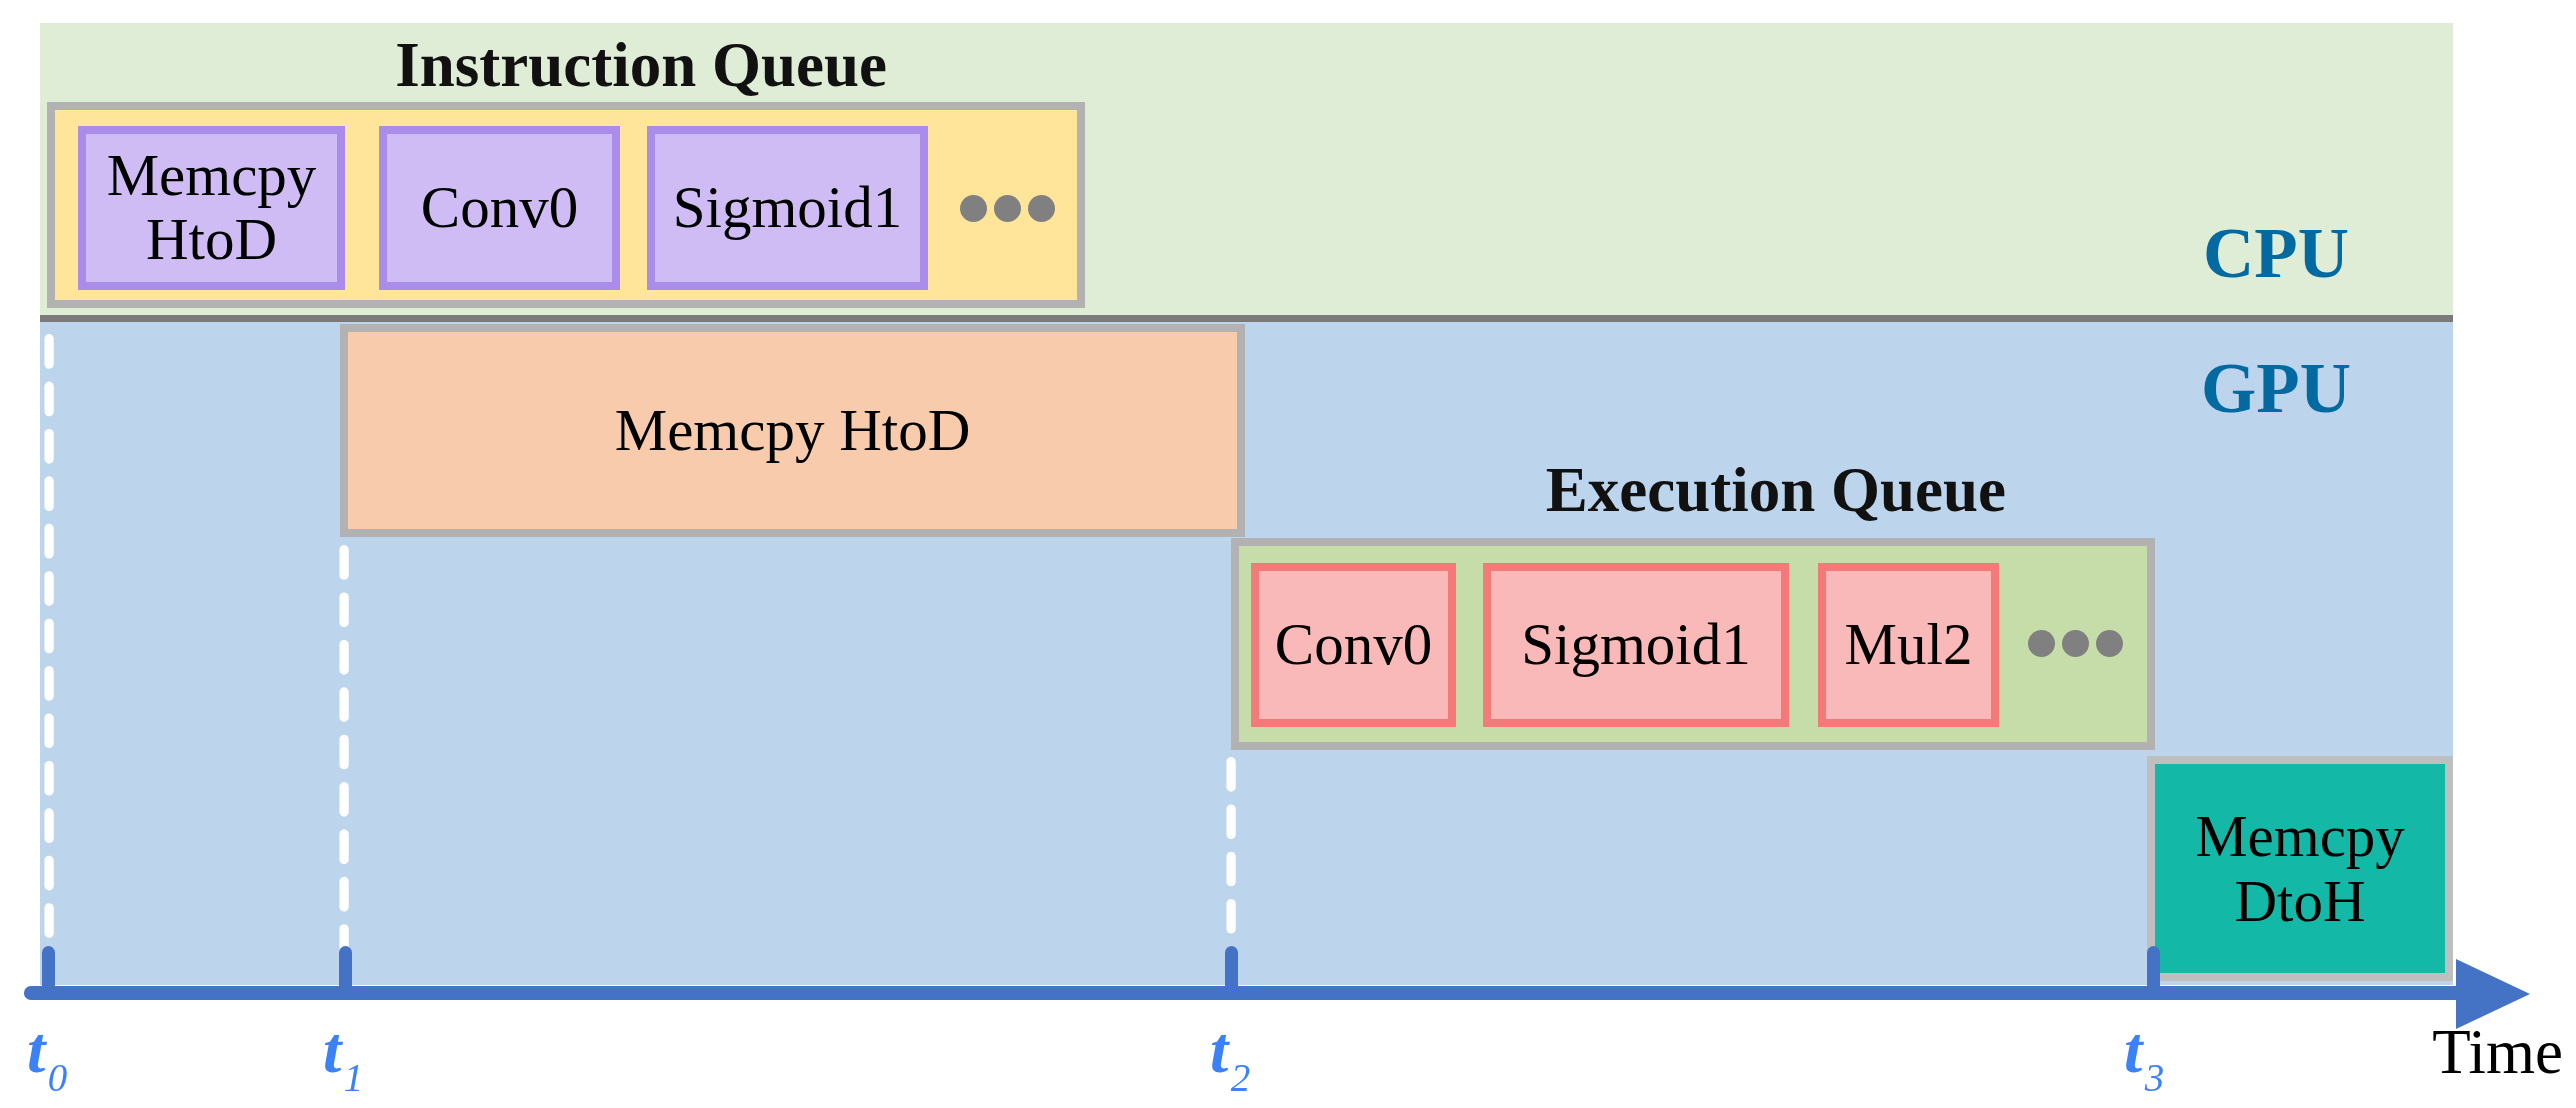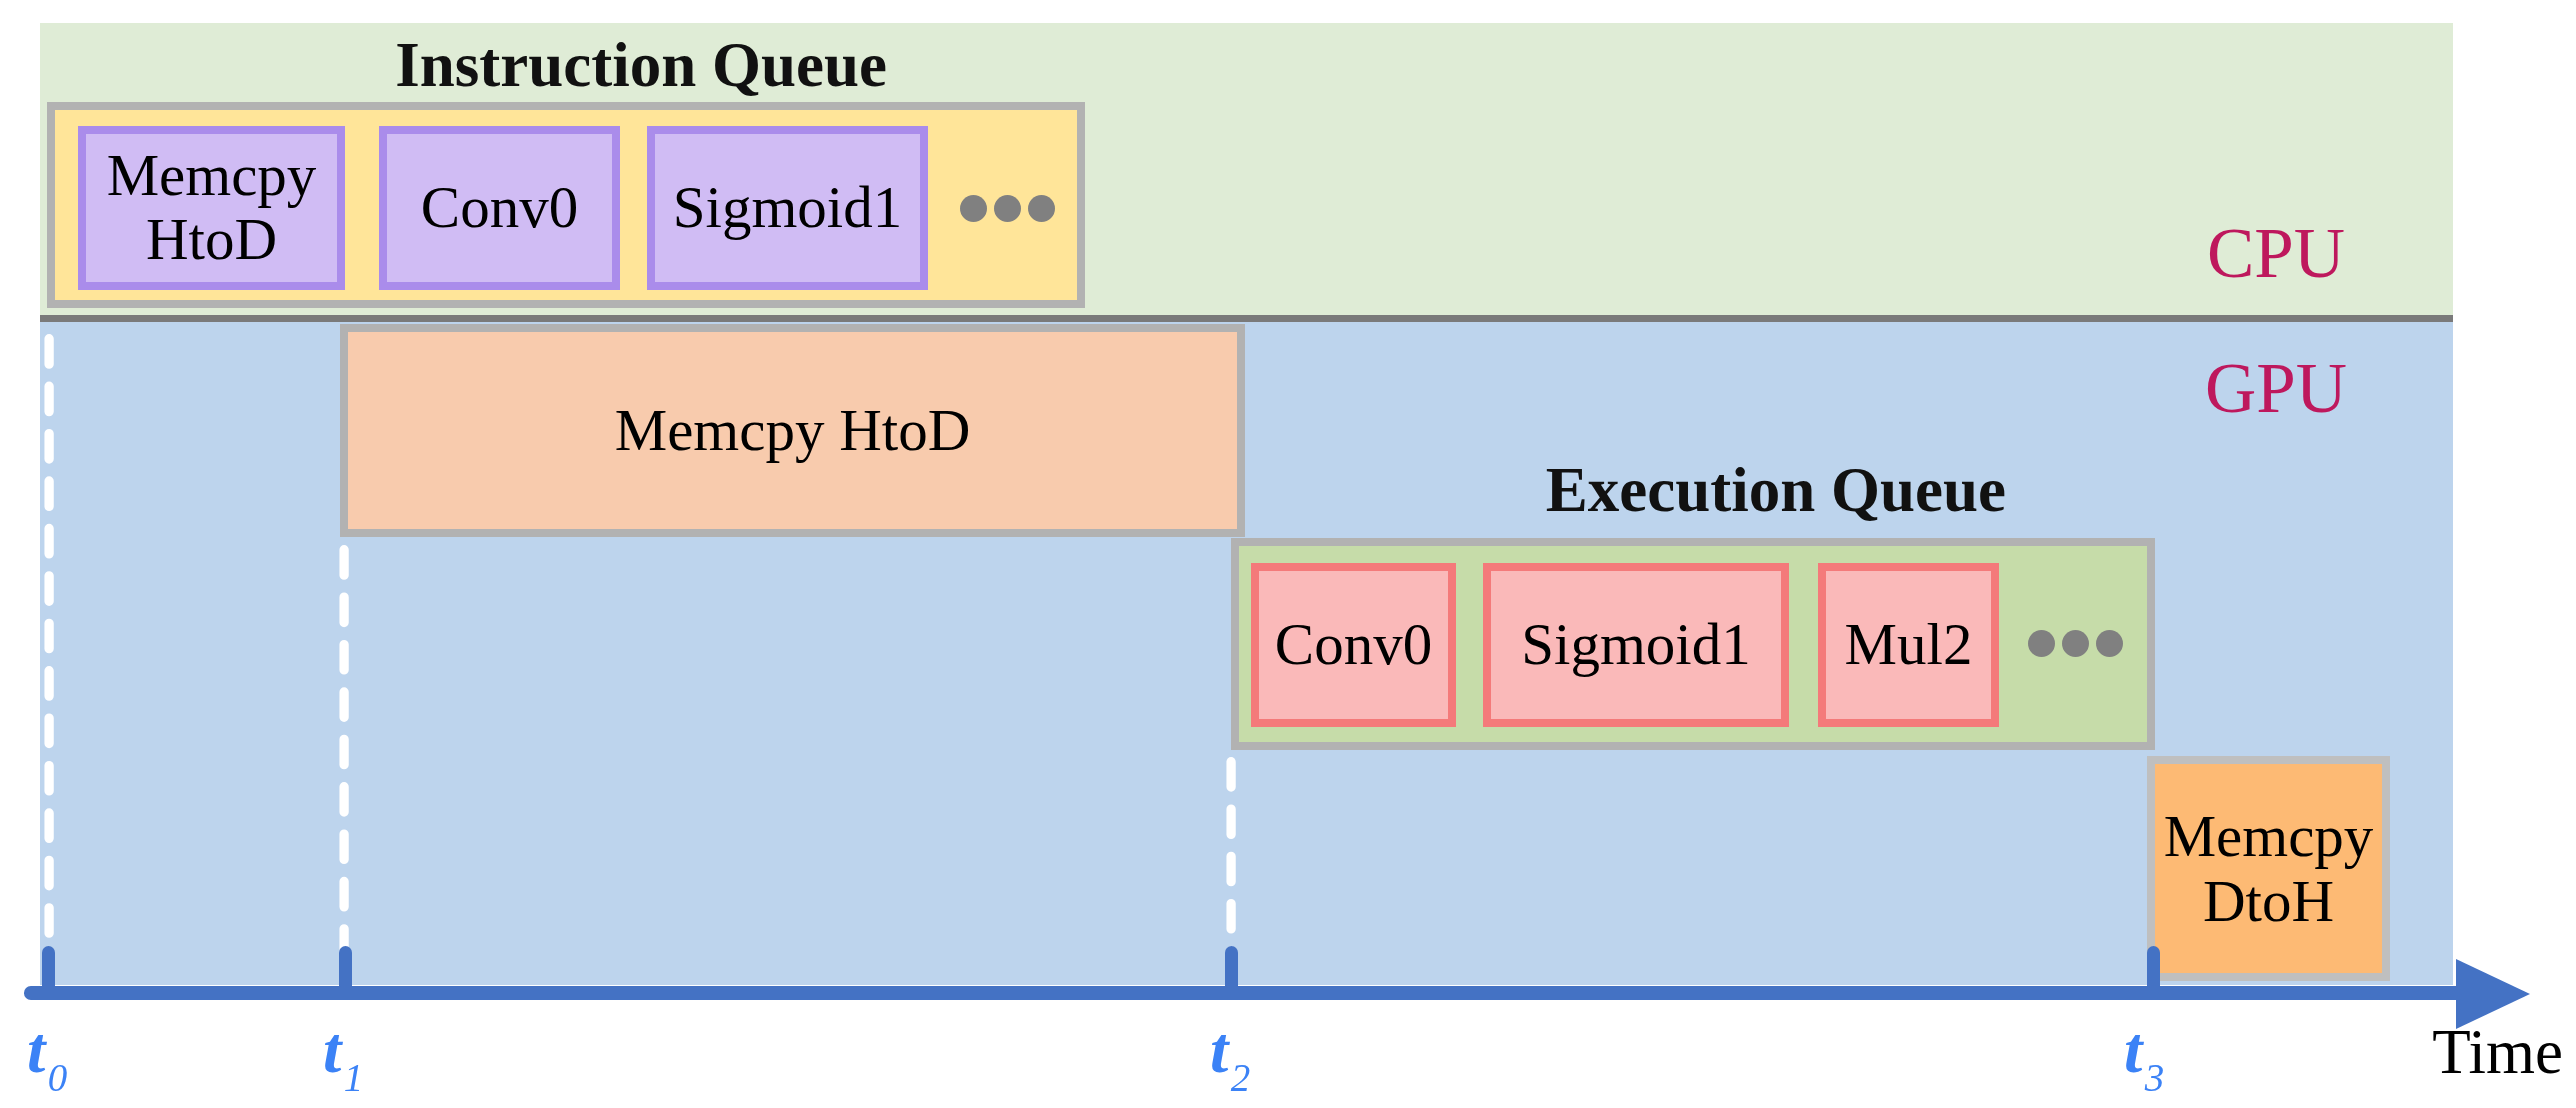--- a/index.html
+++ b/index.html
@@ -16,21 +16,21 @@
 
   
   .queue-title{
     font-size:63px;font-weight:bold;color:#111111;text-align:right;
     line-height:1.0;white-space:nowrap;
   }
   .instr-title{left:244px;top:34px;width:643px;}
   .exec-title{left:1380px;top:459px;width:626px;}
 
   .band-label{
-    font-size:71px;font-weight:normal;color:#be185d;text-align:center;
+    font-size:71px;font-weight:bold;color:#0369a1;text-align:center;
     line-height:1.0;width:220px;left:2166px;
   }
   .cpu-label{top:218px;}
   .gpu-label{top:353px;}
 
   
   .qbox{border:8.5px solid #b2b2b2;box-sizing:border-box;}
   .instr-box{left:47px;top:102px;width:1038px;height:206px;background:#ffe599;}
   .exec-box{left:1231px;top:538px;width:924px;height:212px;background:#c6dca9;}
 
@@ -50,21 +50,21 @@
   .e-sig{left:1483px;top:563px;width:306px;height:164px;}
   .e-mul{left:1818px;top:563px;width:181px;height:164px;}
 
   
   .op-box{
     box-sizing:border-box;border:8.5px solid #b2b2b2;
     display:flex;align-items:center;justify-content:center;
     text-align:center;font-size:59px;color:#000;line-height:1.1;
   }
   .htod-box{left:340px;top:324px;width:905px;height:213px;background:#f8cbad;}
-  .dtoh-box{left:2147px;top:756px;width:243px;height:225px;background:#fdba74;border-color:#bfbfbf;}
+  .dtoh-box{left:2147px;top:756px;width:306px;height:225px;background:#14b8a6;border-color:#bfbfbf;}
   .dtoh-box .wrap{width:254px;}
 
   
   .dots{display:flex;gap:6.8px;}
   .instr-dots{left:960px;top:195px;}
   .exec-dots{left:2028px;top:630px;}
   .dot{width:27px;height:27px;border-radius:50%;background:#808080;}
 
   
   .dash{overflow:visible;}

